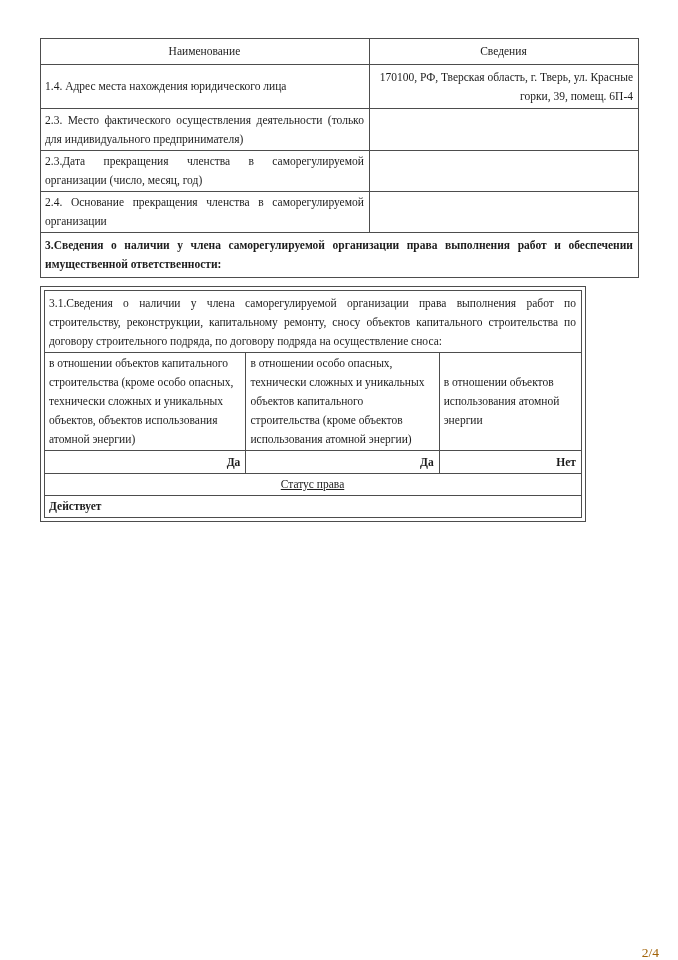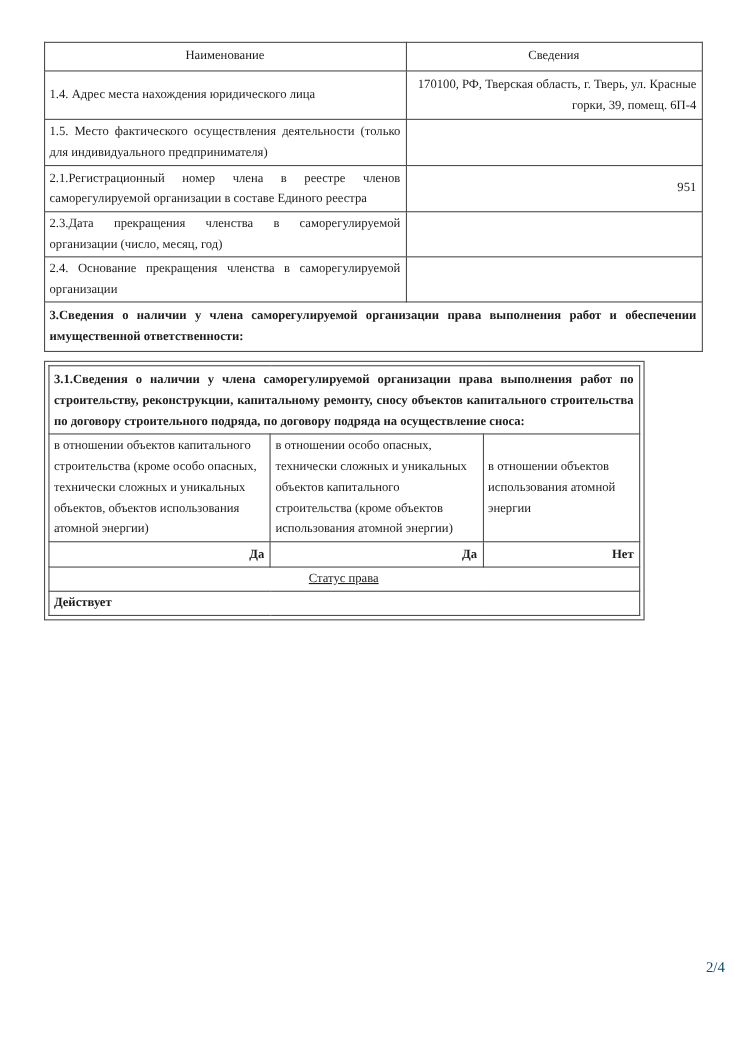--- a/index.html
+++ b/index.html
@@ -62,21 +62,21 @@
   
   .outer-box {
     margin-top: 8px;
     border: 1px solid #4d4d4d;
     padding: 3px;
   }
   table.doc-table.t2 { width: 100%; }
   .t2-col-1 { width: 37.5%; }
   .t2-col-2 { width: 36%; }
   .t2-col-3 { width: 26.5%; }
-  tr.t2-intro { height: 62px; font-weight: bold; }
+  tr.t2-intro { height: 62px; }
   tr.t2-intro td {
     text-align: justify;
     padding-top: 3px;
   }
   tr.t2-heads { height: 94px; }
   tr.t2-heads td { text-align: left; }
   tr.t2-values { height: 23px; }
   tr.t2-values td {
     font-weight: bold;
     text-align: right;
@@ -85,23 +85,23 @@
   tr.t2-status-label td { text-align: center; text-decoration: underline; }
   tr.t2-status-value { height: 20px; }
   tr.t2-status-value td {
     text-align: left;
     font-weight: bold;
   }
   
   .page-number {
     position: absolute;
     right: 19px;
-    top: 872px;
+    top: 945px;
     font-size: 13.5px;
-    color: #0c4a6e;
+    color: #a16207;
   }
 </style>
 </head>
 <body>
 
 <div class="page">
   <div class="content">
 
     <table class="doc-table t1">
       <colgroup>
@@ -111,26 +111,22 @@
       <tbody>
         <tr class="hdr-row">
           <td class="head-cell">Наименование</td>
           <td class="head-cell">Сведения</td>
         </tr>
         <tr class="r-14">
           <td class="label-cell">1.4. Адрес места нахождения юридического лица</td>
           <td class="value-cell">170100, РФ, Тверская область, г. Тверь, ул. Красные горки, 39, помещ. 6П-4</td>
         </tr>
         <tr class="r-15">
-          <td class="label-cell">1.5. Место фактического осуществления деятельности (только для индивидуального предпринимателя)</td>
+          <td class="label-cell">2.3. Место фактического осуществления деятельности (только для индивидуального предпринимателя)</td>
           <td class="value-cell"></td>
-        </tr>
-        <tr class="r-21">
-          <td class="label-cell">2.1.Регистрационный номер члена в реестре членов саморегулируемой организации в составе Единого реестра</td>
-          <td class="value-cell">951</td>
         </tr>
         <tr class="r-23">
           <td class="label-cell">2.3.Дата прекращения членства в саморегулируемой организации (число, месяц, год)</td>
           <td class="value-cell"></td>
         </tr>
         <tr class="r-24">
           <td class="label-cell">2.4. Основание прекращения членства в саморегулируемой организации</td>
           <td class="value-cell"></td>
         </tr>
         <tr class="section-row sec3">

